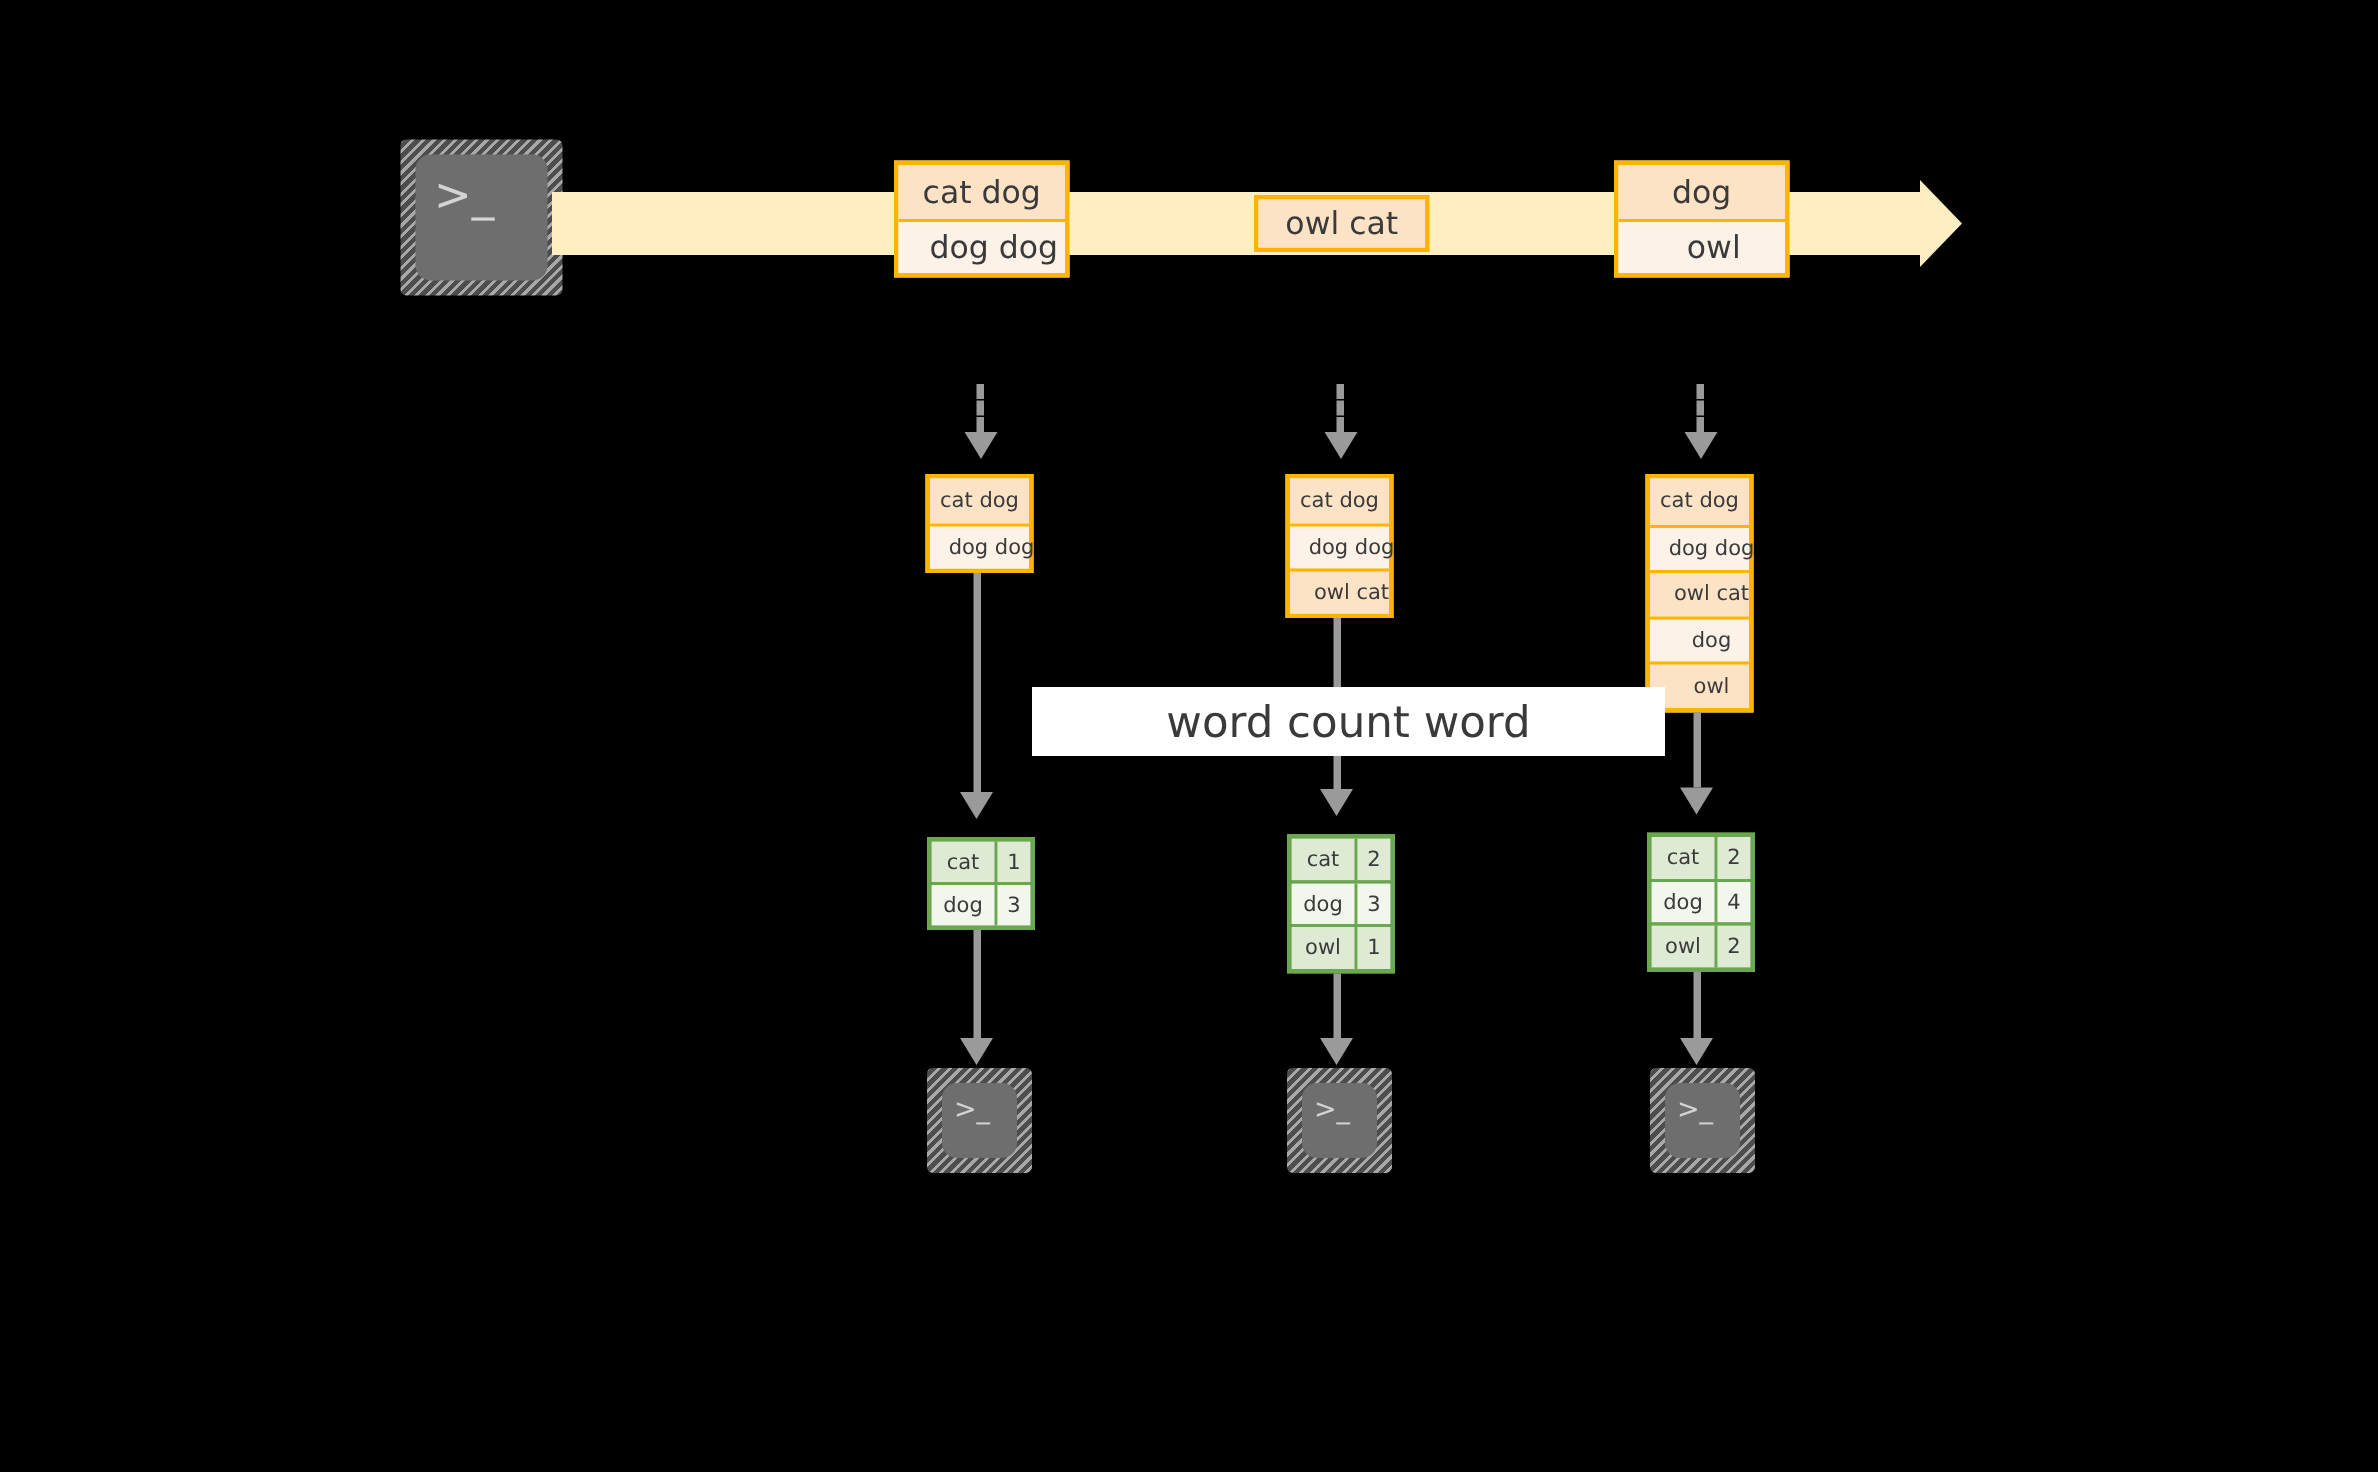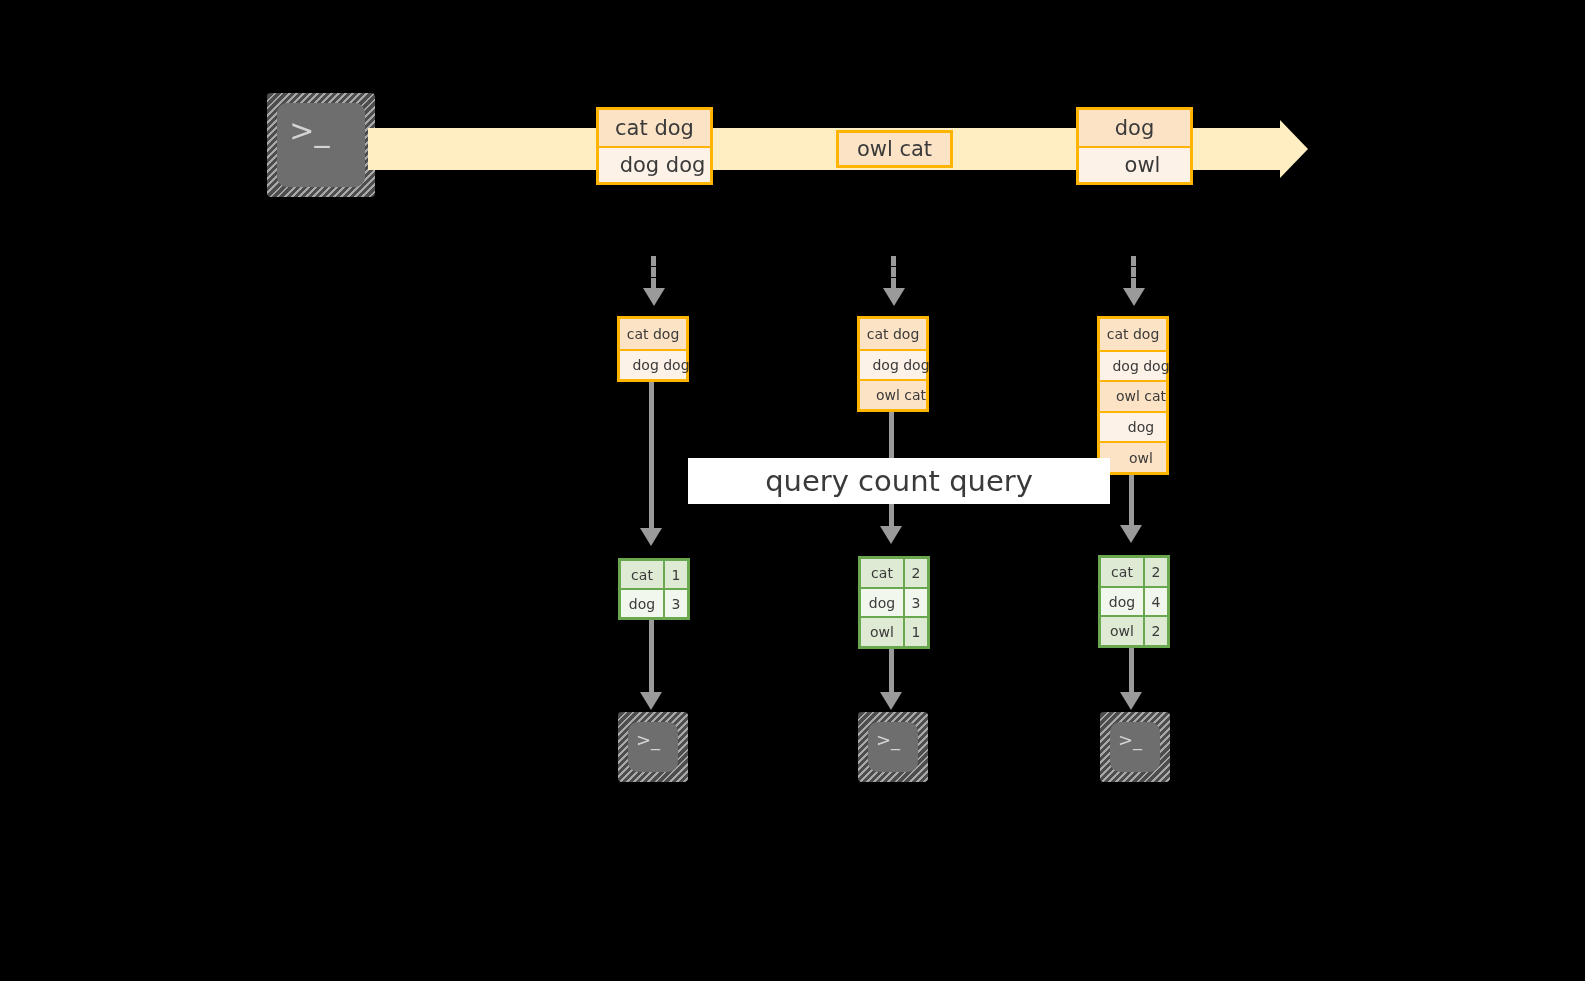--- a/index.html
+++ b/index.html
@@ -267,16 +267,16 @@
   <div class="conn" style="left:1129px; top:648px; width:5px; height:44px;"></div>
   <div class="conn-head" style="left:1120px; top:692px;"></div>
 
   <div class="terminal small" style="left:1100px; top:712px; width:70px; height:70px;">
     <div class="screen">
       <span class="prompt" style="font-size:18px;">&gt;_</span>
     </div>
   </div>
 
   <div class="query-band" style="left:688px; top:458px; width:422px; height:46px; font-size:29px;">
-    <span>query count query</span>
+    <span>word count word</span>
   </div>
 
 </div>
 
 </body></html>

